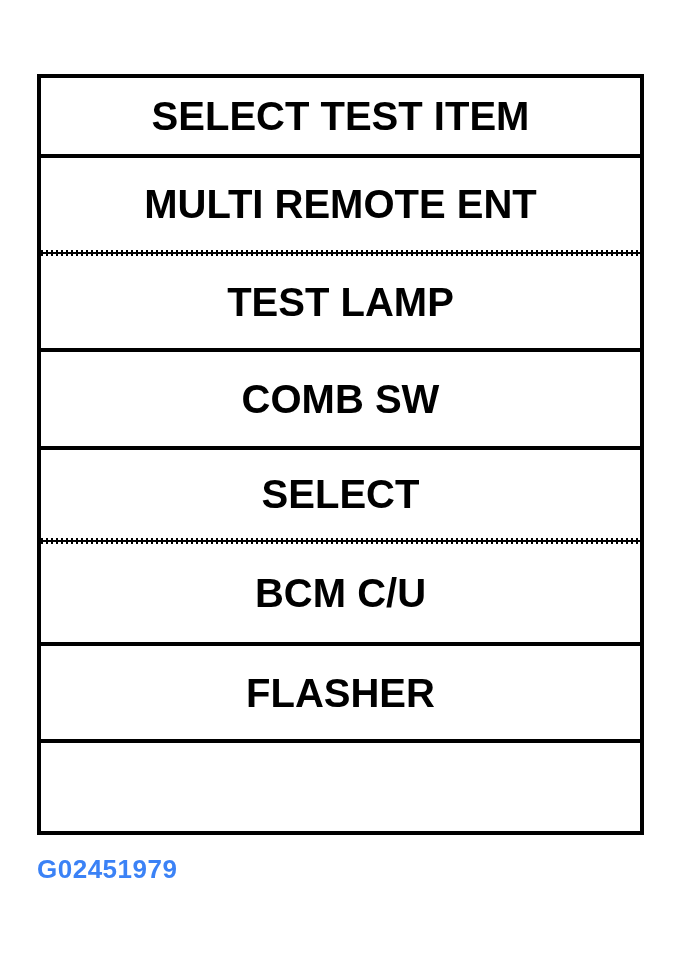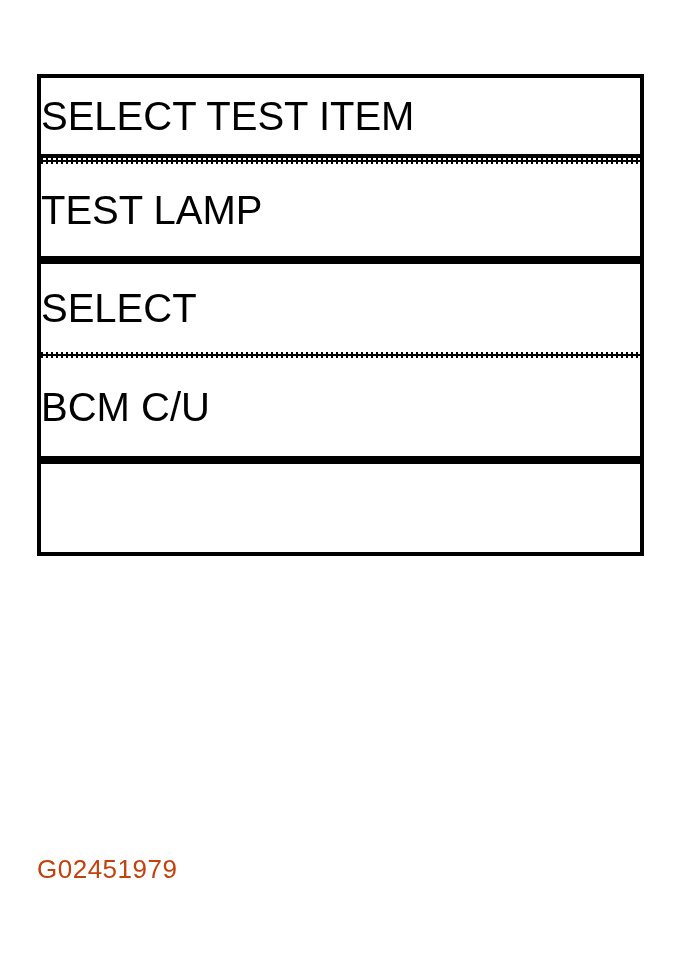--- a/index.html
+++ b/index.html
@@ -17,21 +17,22 @@
   .menu-box {
     position: absolute;
     left: 37px; top: 74px;
     width: 607px;
     border: 4px solid #000000;
     background: #ffffff;
   }
   .row {
     display: flex;
     align-items: center;
-    font-weight: normal;
+    justify-content: center;
+    font-weight: bold;
     font-size: 40px;
     line-height: 1;
     color: #000000;
     white-space: nowrap;
     overflow: hidden;
   }
   .sep { width: 100%; }
   .sep.solid { height: 4px; background: #000000; }
   .sep.dotted {
     height: 6px;
@@ -40,61 +41,71 @@
       linear-gradient(#000000, #000000);
     background-size: 100% 6px, 100% 2px;
     background-position: 0 0, 0 2px;
     background-repeat: no-repeat, no-repeat;
   }
   .caption {
     position: absolute;
     left: 37px; top: 855px;
     font-size: 26px;
     line-height: 1.1;
-    color: #c2410c;
+    color: #3b82f6;
     letter-spacing: 0.5px;
+    font-weight: bold;
   }
 </style>
 </head>
 <body>
 
 <div class="page">
 
   <div class="menu-box">
 
     <div class="row" style="height:76px">
       <span>SELECT TEST ITEM</span>
     </div>
 
     <div class="sep solid"></div>
 
+    <div class="row" style="height:92px">
+      <span>MULTI REMOTE ENT</span>
+    </div>
 
     <div class="sep dotted"></div>
 
     <div class="row" style="height:92px">
       <span>TEST LAMP</span>
     </div>
 
     <div class="sep solid"></div>
 
+    <div class="row" style="height:94px">
+      <span>COMB SW</span>
+    </div>
 
     <div class="sep solid"></div>
 
     <div class="row" style="height:88px">
       <span>SELECT</span>
     </div>
 
     <div class="sep dotted"></div>
 
     <div class="row" style="height:98px">
       <span>BCM C/U</span>
     </div>
 
     <div class="sep solid"></div>
 
+    <div class="row" style="height:93px">
+      <span>FLASHER</span>
+    </div>
 
     <div class="sep solid"></div>
 
     <div class="row" style="height:88px">
       <span></span>
     </div>
 
   </div>
 
   <div class="caption">G02451979</div>

